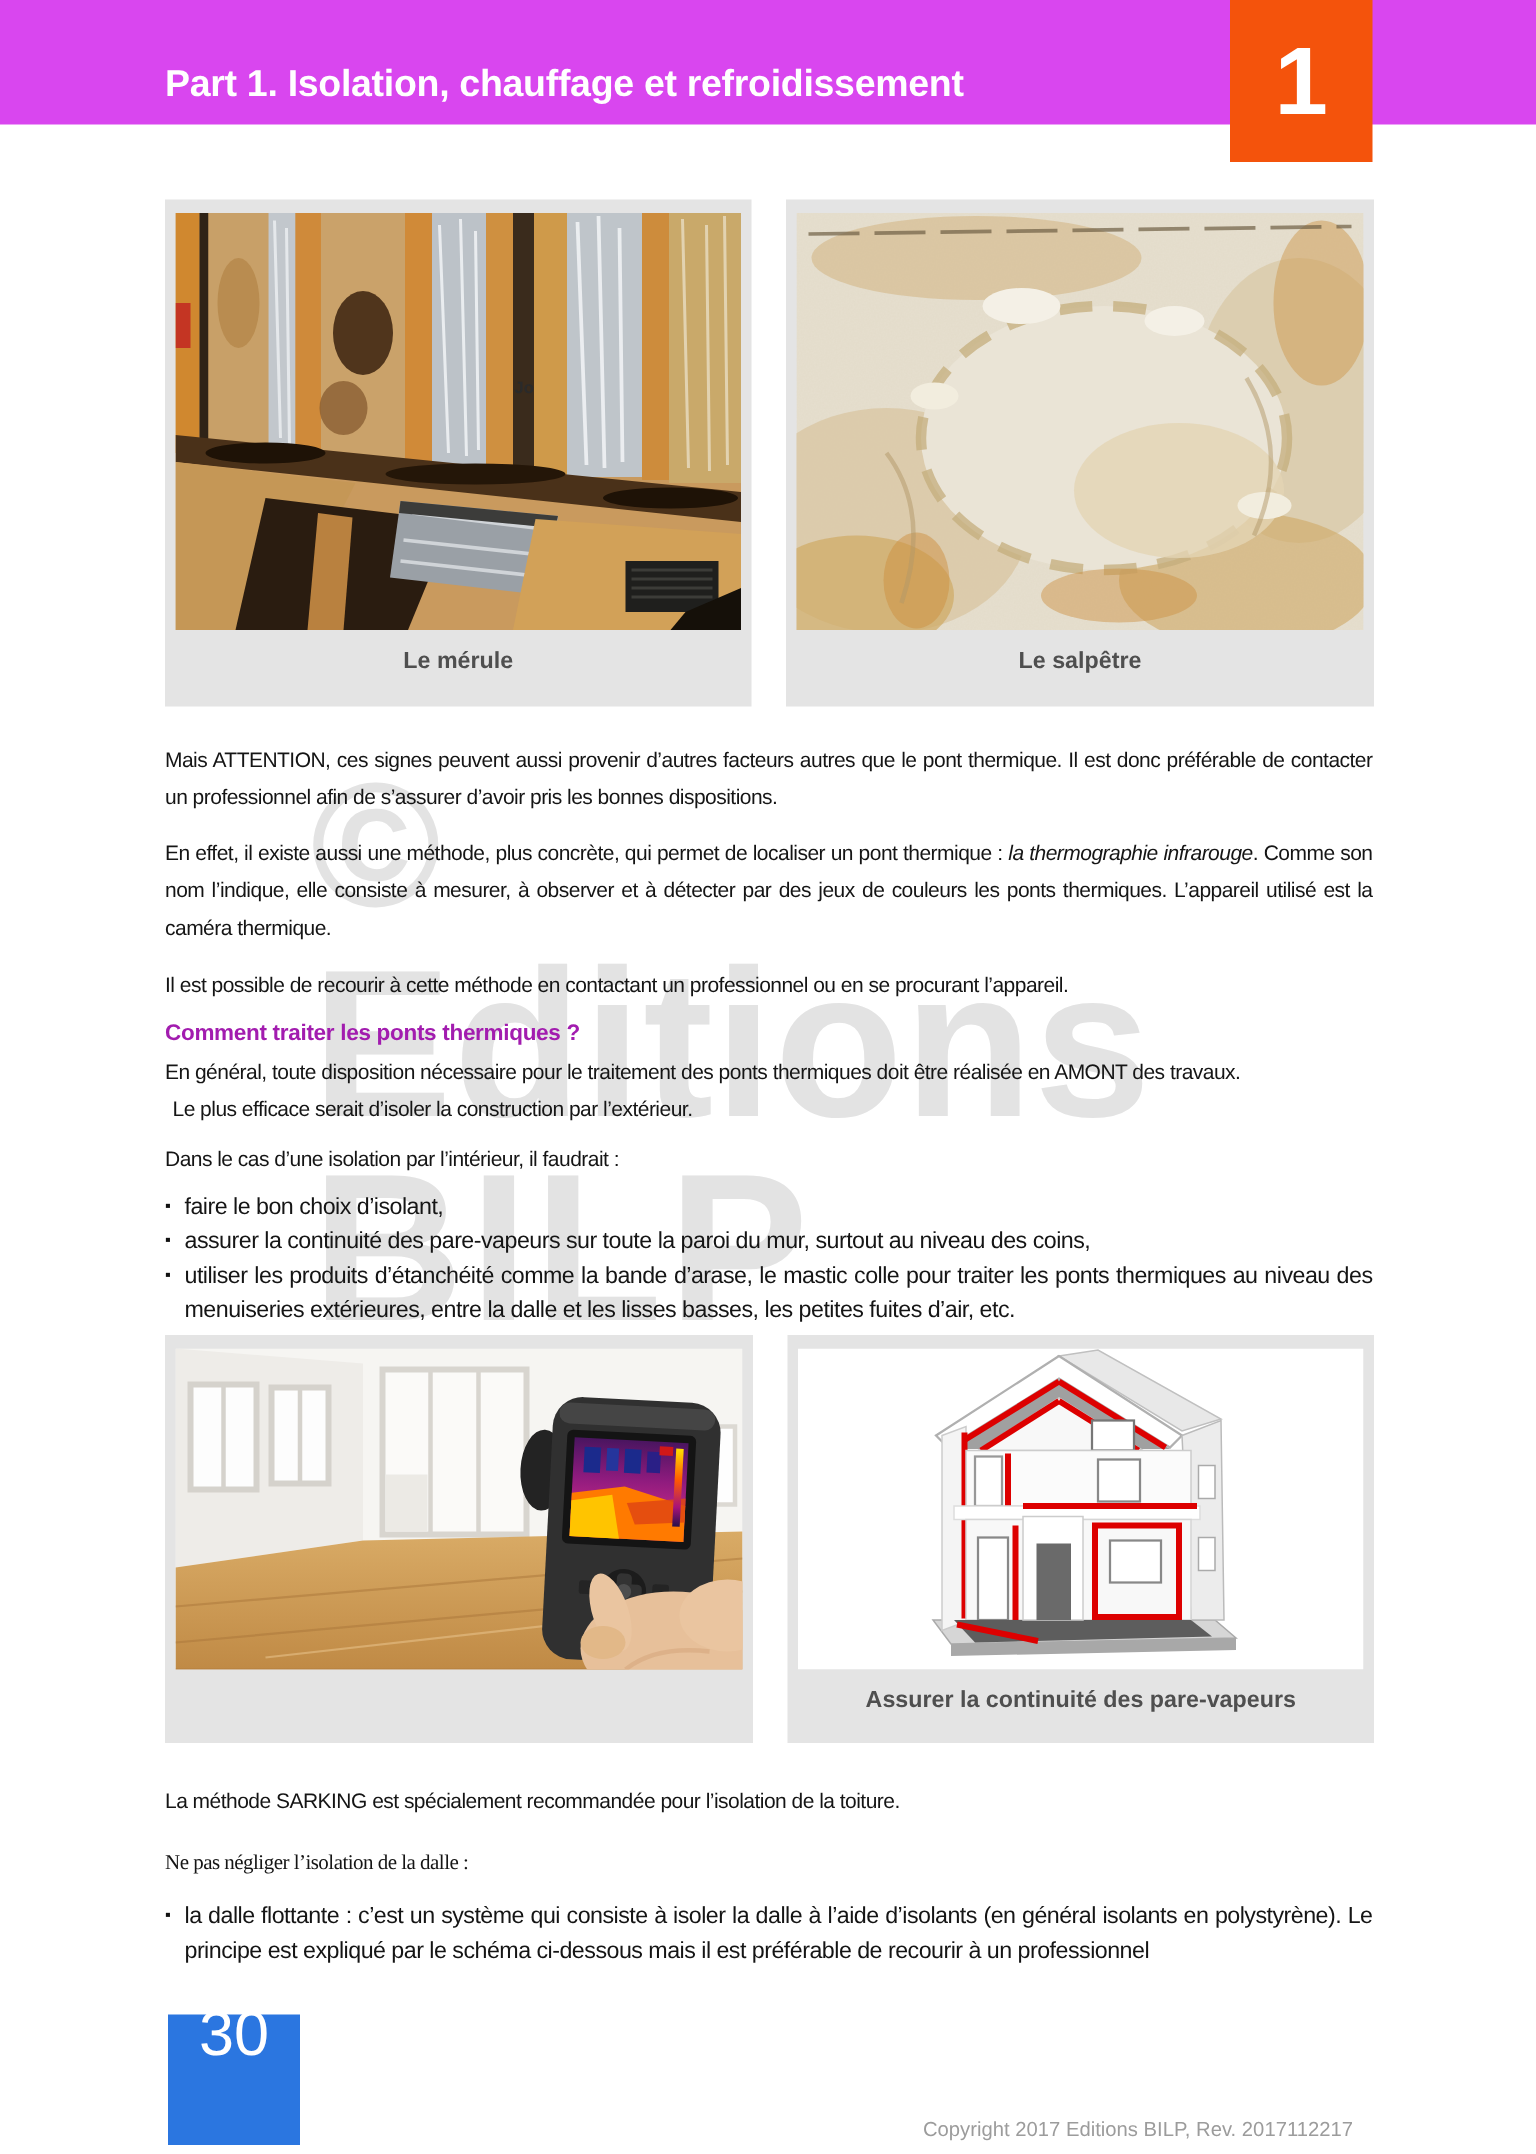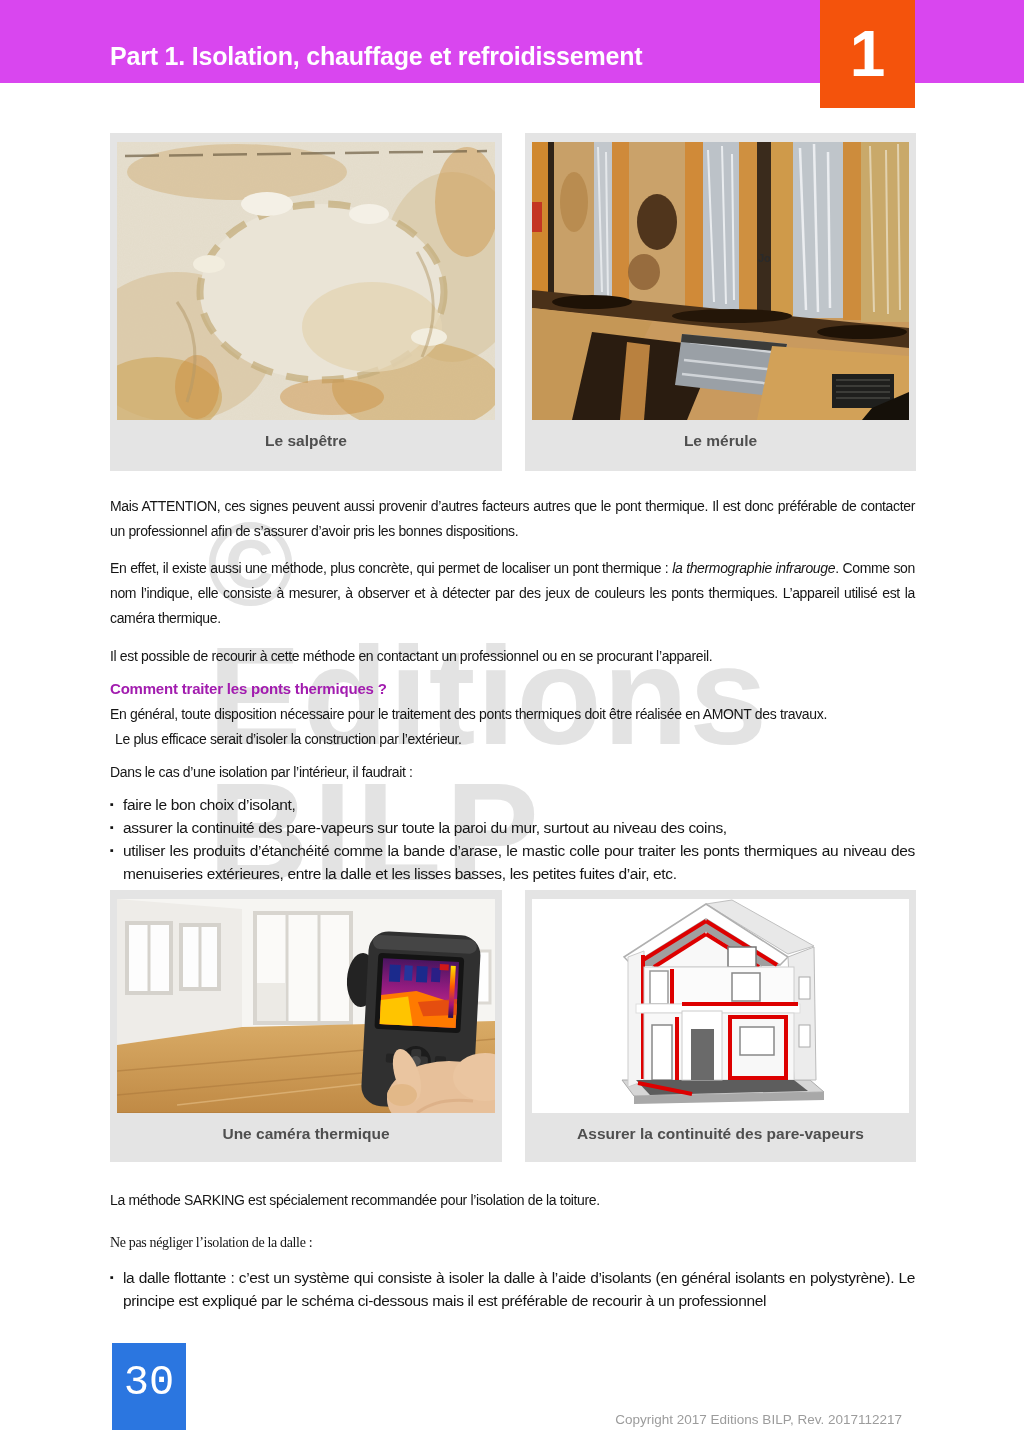--- a/index.html
+++ b/index.html
@@ -39,21 +39,21 @@
   .p6{margin-top:8px;}
   .blist{list-style:none;margin:8px 0 0 0;padding:0;}
   .blist2{margin-top:11px;}
   .blist li{display:flex;font-size:15.5px;line-height:23px;letter-spacing:-0.35px;}
   .blt{width:13px;flex:0 0 13px;font-size:11px;color:#111;}
   .bli{flex:1;text-align:justify;}
   .p7{margin-top:26px;}
   .p8{margin-top:17px;font-family:Liberation Serif, serif;}
   .italic{font-style:italic;}
   
-  .page-number-box{position:absolute;left:112px;top:1343px;width:74px;height:87px;background:#2b76e0;z-index:3;display:flex;align-items:center;justify-content:center;font-family:Liberation Mono, monospace;}
+  .page-number-box{position:absolute;left:112px;top:1343px;width:88px;height:87px;background:#2b76e0;z-index:3;display:flex;align-items:flex-start;justify-content:center;}
   .page-number-box span{color:#ffffff;font-size:42px;line-height:1;margin-top:-8px;}
   .copyright{position:absolute;right:122px;top:1412px;font-size:13.5px;color:#9c9c9c;z-index:3;}
 </style>
 </head>
 <body>
 
 <div class="page">
 
   <div class="watermark">
     <div class="wm-copy">©</div>
@@ -65,20 +65,67 @@
     <div class="header-title">Part 1. Isolation, chauffage et refroidissement</div>
     <div class="chapter-box">
       <span>1</span>
     </div>
   </div>
 
   <div class="content">
     <div class="inner">
 
       <div class="figrow figrow1">
+        <div class="figure fig-right">
+          <svg class="photo" width="377" height="278" viewBox="0 0 377 278">
+            <rect width="377" height="278" fill="#c99a5e"></rect>
+
+            <rect x="0" y="0" width="16" height="160" fill="#d0882f"></rect>
+            <rect x="16" y="0" width="6" height="160" fill="#2f2317"></rect>
+            <rect x="22" y="0" width="40" height="162" fill="#c8a068"></rect>
+            <ellipse cx="42" cy="60" rx="14" ry="30" fill="#b98c50"></ellipse>
+            <rect x="62" y="0" width="18" height="162" fill="#c2c7cc"></rect>
+            <path d="M66,5 L70,150 M74,10 L76,155" stroke="#eef1f3" stroke-width="2" opacity="0.8"></path>
+            <rect x="80" y="0" width="17" height="164" fill="#cf8a3a"></rect>
+            <rect x="97" y="0" width="56" height="166" fill="#caa26a"></rect>
+            <ellipse cx="125" cy="80" rx="20" ry="28" fill="#50351c"></ellipse>
+            <ellipse cx="112" cy="130" rx="16" ry="18" fill="#8a5f33" opacity="0.8"></ellipse>
+            <rect x="153" y="0" width="18" height="168" fill="#d08a38"></rect>
+            <rect x="171" y="0" width="36" height="170" fill="#bcc2c8"></rect>
+            <path d="M176,8 L182,160 M190,4 L194,162 M200,12 L202,158" stroke="#f2f4f6" stroke-width="2" opacity="0.85"></path>
+            <rect x="207" y="0" width="18" height="172" fill="#cf9040"></rect>
+            <rect x="225" y="0" width="14" height="172" fill="#3a2b1c"></rect>
+            <rect x="239" y="0" width="22" height="174" fill="#cf9a4a"></rect>
+            <rect x="261" y="0" width="50" height="176" fill="#bfc5ca"></rect>
+            <path d="M268,6 L274,168 M282,2 L286,170 M296,10 L298,166" stroke="#f3f5f7" stroke-width="2.5" opacity="0.85"></path>
+            <rect x="311" y="0" width="18" height="178" fill="#cd8c3c"></rect>
+            <rect x="329" y="0" width="48" height="180" fill="#c9a96a"></rect>
+            <path d="M338,4 L342,170 M354,8 L356,172 M366,2 L368,168" stroke="#e9ddc2" stroke-width="2" opacity="0.8"></path>
+            <rect x="0" y="60" width="10" height="30" fill="#c02020" opacity="0.8"></rect>
+
+            <polygon points="0,148 377,186 377,206 0,166" fill="#4a3119"></polygon>
+            <ellipse cx="60" cy="160" rx="40" ry="7" fill="#1e1206"></ellipse>
+            <ellipse cx="200" cy="174" rx="60" ry="7" fill="#241608"></ellipse>
+            <ellipse cx="330" cy="190" rx="45" ry="7" fill="#1e1206"></ellipse>
+
+            <polygon points="0,166 120,180 70,278 0,278" fill="#c59756"></polygon>
+            <polygon points="60,190 185,205 155,278 40,278" fill="#2a1c10"></polygon>
+            <polygon points="95,200 118,203 112,278 88,278" fill="#b9813f"></polygon>
+            <polygon points="150,192 255,202 248,255 143,243" fill="#9aa0a6"></polygon>
+            <path d="M158,200 L240,210 M152,218 L244,228 M150,232 L240,242" stroke="#e8ebee" stroke-width="2.5" opacity="0.7"></path>
+            <polygon points="150,192 255,202 253,210 149,200" fill="#3c3c3a"></polygon>
+            <polygon points="240,204 377,214 377,278 225,278" fill="#d2a158"></polygon>
+            <rect x="300" y="232" width="62" height="34" fill="#1f1f1d"></rect>
+            <path d="M304,238 h54 M304,244 h54 M304,250 h54 M304,256 h54" stroke="#3c3c38" stroke-width="2"></path>
+            <polygon points="340,266 377,250 377,278 330,278" fill="#151009"></polygon>
+            <text x="226" y="120" font-size="11" font-weight="bold" fill="#2a2a2a">Jo</text>
+          </svg>
+          <div class="fig-caption">Le mérule</div>
+        </div>
+
         <div class="figure fig-left">
           <svg class="photo" width="378" height="278" viewBox="0 0 378 278">
             <defs>
               <filter id="speck">
                   <feTurbulence type="fractalNoise" baseFrequency="0.9" numOctaves="2" result="n"></feTurbulence>
                   <feColorMatrix in="n" type="matrix" values="0 0 0 0 0.72  0 0 0 0 0.66  0 0 0 0 0.52  0 0 0 0.35 0"></feColorMatrix>
                 </filter>
             </defs>
             <rect width="378" height="278" fill="#e6dfcf"></rect>
             <rect width="378" height="278" filter="url(#speck)"></rect>
@@ -95,67 +142,20 @@
             <ellipse cx="252" cy="72" rx="20" ry="10" fill="#f4f0e6"></ellipse>
             <ellipse cx="92" cy="122" rx="16" ry="9" fill="#f2edde"></ellipse>
             <ellipse cx="312" cy="195" rx="18" ry="9" fill="#f2edde"></ellipse>
             <ellipse cx="80" cy="245" rx="22" ry="32" fill="#cd8f3f" opacity="0.5"></ellipse>
             <ellipse cx="215" cy="255" rx="52" ry="18" fill="#cd8f3f" opacity="0.45"></ellipse>
             <path d="M8,14 L370,9" stroke="#6f5f45" stroke-width="2.5" stroke-dasharray="34 10" opacity="0.7" fill="none"></path>
             <path d="M60,160 Q90,200 70,260" stroke="#b29868" stroke-width="3" opacity="0.5" fill="none"></path>
             <path d="M300,110 Q330,160 305,215" stroke="#b29868" stroke-width="3" opacity="0.5" fill="none"></path>
           </svg>
           <div class="fig-caption">Le salpêtre</div>
-        </div>
-
-        <div class="figure fig-right">
-          <svg class="photo" width="377" height="278" viewBox="0 0 377 278">
-            <rect width="377" height="278" fill="#c99a5e"></rect>
-
-            <rect x="0" y="0" width="16" height="160" fill="#d0882f"></rect>
-            <rect x="16" y="0" width="6" height="160" fill="#2f2317"></rect>
-            <rect x="22" y="0" width="40" height="162" fill="#c8a068"></rect>
-            <ellipse cx="42" cy="60" rx="14" ry="30" fill="#b98c50"></ellipse>
-            <rect x="62" y="0" width="18" height="162" fill="#c2c7cc"></rect>
-            <path d="M66,5 L70,150 M74,10 L76,155" stroke="#eef1f3" stroke-width="2" opacity="0.8"></path>
-            <rect x="80" y="0" width="17" height="164" fill="#cf8a3a"></rect>
-            <rect x="97" y="0" width="56" height="166" fill="#caa26a"></rect>
-            <ellipse cx="125" cy="80" rx="20" ry="28" fill="#50351c"></ellipse>
-            <ellipse cx="112" cy="130" rx="16" ry="18" fill="#8a5f33" opacity="0.8"></ellipse>
-            <rect x="153" y="0" width="18" height="168" fill="#d08a38"></rect>
-            <rect x="171" y="0" width="36" height="170" fill="#bcc2c8"></rect>
-            <path d="M176,8 L182,160 M190,4 L194,162 M200,12 L202,158" stroke="#f2f4f6" stroke-width="2" opacity="0.85"></path>
-            <rect x="207" y="0" width="18" height="172" fill="#cf9040"></rect>
-            <rect x="225" y="0" width="14" height="172" fill="#3a2b1c"></rect>
-            <rect x="239" y="0" width="22" height="174" fill="#cf9a4a"></rect>
-            <rect x="261" y="0" width="50" height="176" fill="#bfc5ca"></rect>
-            <path d="M268,6 L274,168 M282,2 L286,170 M296,10 L298,166" stroke="#f3f5f7" stroke-width="2.5" opacity="0.85"></path>
-            <rect x="311" y="0" width="18" height="178" fill="#cd8c3c"></rect>
-            <rect x="329" y="0" width="48" height="180" fill="#c9a96a"></rect>
-            <path d="M338,4 L342,170 M354,8 L356,172 M366,2 L368,168" stroke="#e9ddc2" stroke-width="2" opacity="0.8"></path>
-            <rect x="0" y="60" width="10" height="30" fill="#c02020" opacity="0.8"></rect>
-
-            <polygon points="0,148 377,186 377,206 0,166" fill="#4a3119"></polygon>
-            <ellipse cx="60" cy="160" rx="40" ry="7" fill="#1e1206"></ellipse>
-            <ellipse cx="200" cy="174" rx="60" ry="7" fill="#241608"></ellipse>
-            <ellipse cx="330" cy="190" rx="45" ry="7" fill="#1e1206"></ellipse>
-
-            <polygon points="0,166 120,180 70,278 0,278" fill="#c59756"></polygon>
-            <polygon points="60,190 185,205 155,278 40,278" fill="#2a1c10"></polygon>
-            <polygon points="95,200 118,203 112,278 88,278" fill="#b9813f"></polygon>
-            <polygon points="150,192 255,202 248,255 143,243" fill="#9aa0a6"></polygon>
-            <path d="M158,200 L240,210 M152,218 L244,228 M150,232 L240,242" stroke="#e8ebee" stroke-width="2.5" opacity="0.7"></path>
-            <polygon points="150,192 255,202 253,210 149,200" fill="#3c3c3a"></polygon>
-            <polygon points="240,204 377,214 377,278 225,278" fill="#d2a158"></polygon>
-            <rect x="300" y="232" width="62" height="34" fill="#1f1f1d"></rect>
-            <path d="M304,238 h54 M304,244 h54 M304,250 h54 M304,256 h54" stroke="#3c3c38" stroke-width="2"></path>
-            <polygon points="340,266 377,250 377,278 330,278" fill="#151009"></polygon>
-            <text x="226" y="120" font-size="11" font-weight="bold" fill="#2a2a2a">Jo</text>
-          </svg>
-          <div class="fig-caption">Le mérule</div>
         </div>
       </div>
 
       <p class="p1">Mais ATTENTION, ces signes peuvent aussi provenir d’autres facteurs autres que le pont thermique. Il est donc préférable de contacter un professionnel afin de s’assurer d’avoir pris les bonnes dispositions.</p>
 
       <p class="p2"><span>En effet, il existe aussi une méthode, plus concrète, qui permet de localiser un pont thermique : </span><span class="italic">la thermographie infrarouge</span><span>. Comme son nom l’indique, elle consiste à mesurer, à observer et à détecter par des jeux de couleurs les ponts thermiques. L’appareil utilisé est la caméra thermique.</span></p>
 
       <p class="p3">Il est possible de recourir à cette méthode en contactant un professionnel ou en se procurant l’appareil.</p>
 
       <div class="sub-heading">Comment traiter les ponts thermiques ?</div>
@@ -243,21 +243,20 @@
             </g>
             <g>
               <ellipse cx="332" cy="200" rx="62" ry="38" fill="#e7c09a"></ellipse>
               <ellipse cx="368" cy="178" rx="32" ry="24" fill="#eac5a0"></ellipse>
               <ellipse cx="290" cy="176" rx="12" ry="27" fill="#eac5a0" transform="rotate(-18 290 176)"></ellipse>
               <ellipse cx="284" cy="196" rx="15" ry="11" fill="#e2b astonishing88" opacity="0"></ellipse>
               <ellipse cx="285" cy="196" rx="15" ry="11" fill="#e2b888"></ellipse>
               <path d="M300,214 q20,-16 56,-12" stroke="#d8ab82" stroke-width="3" fill="none" opacity="0.7"></path>
             </g>
           </svg>
-          <div class="fig-caption">Une caméra thermique</div>
         </div>
 
         <div class="figure fig-right row2">
           <svg class="photo" width="377" height="214" viewBox="0 0 377 214">
             <rect width="377" height="214" fill="#ffffff"></rect>
             <g>
 
               <polygon points="90,181 278,181 292,193 102,197" fill="#d6d6d6" stroke="#aaaaaa" stroke-width="1"></polygon>
               <polygon points="102,197 292,193 292,201 102,205" fill="#a8a8a8"></polygon>
 

